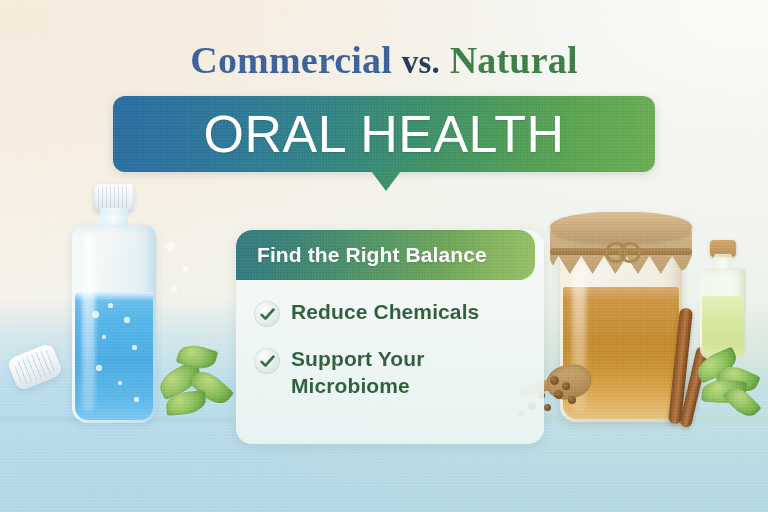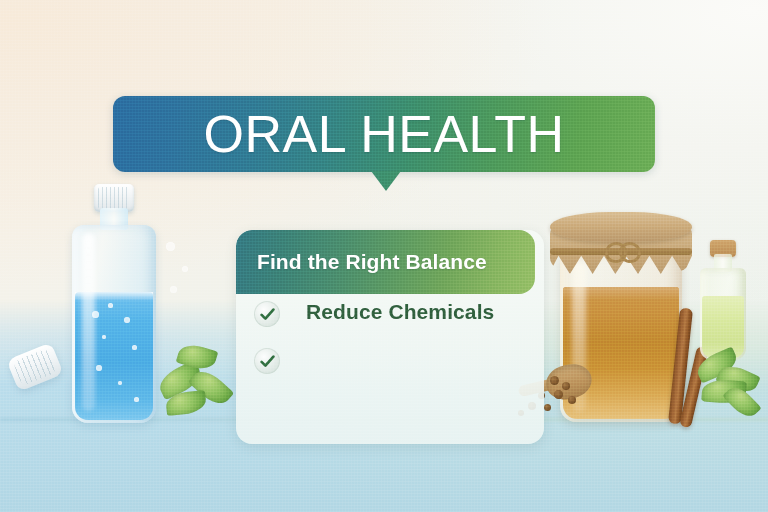--- a/index.html
+++ b/index.html
@@ -81,36 +81,36 @@
 
   
   .card{
     position:absolute;left:236px;top:230px;width:308px;height:214px;
     border-radius:16px;
     background:linear-gradient(180deg, rgba(246,250,246,.95) 0%, rgba(240,247,244,.92) 60%, rgba(236,245,243,.9) 100%);
     box-shadow:0 3px 12px rgba(60,90,90,.13);
     overflow:hidden;
   }
   .card-header{
-    position:absolute;left:0;top:0;width:299px;height:64px;
+    position:absolute;left:0;top:0;width:299px;height:50px;
     border-radius:16px 16px 16px 0;
     background:linear-gradient(100deg,
       #33757e 0%, #3a7d73 16%, #47886a 34%, #58955f 52%, #6ca257 70%, #82b25d 86%, #92bd63 100%);
     display:flex;align-items:center;
   }
   .card-header-text{
     color:#ffffff;font-weight:700;font-size:21px;letter-spacing:.1px;
     padding-left:21px;white-space:nowrap;
     text-shadow:0 1px 2px rgba(20,60,50,.2);
   }
   .bullets{
     position:absolute;left:0;top:58px;right:0;padding:10px 16px 0 18px;
   }
   .bullet{
-    display:flex;align-items:flex-start;gap:26px;margin-bottom:18px;
+    display:flex;align-items:flex-start;gap:11px;margin-bottom:18px;
   }
   .check-circle{
     flex:0 0 auto;width:26px;height:26px;border-radius:50%;
     background:radial-gradient(circle at 38% 34%, rgba(255,255,255,.85), rgba(212,224,218,.72) 70%, rgba(198,214,206,.6) 100%);
     display:flex;align-items:center;justify-content:center;
     margin-top:3px;
     box-shadow:inset 0 0 0 1px rgba(190,208,198,.5);
   }
   .check-circle svg{display:block;}
   .bullet-label{
@@ -332,20 +332,25 @@
     <div class="seed" style="left:40px;top:180px;width:9px;height:9px;"></div>
     <div class="seed" style="left:52px;top:186px;width:8px;height:8px;"></div>
     <div class="seed" style="left:44px;top:194px;width:9px;height:9px;"></div>
     <div class="seed" style="left:28px;top:196px;width:7px;height:7px;"></div>
     <div class="seed" style="left:18px;top:206px;width:8px;height:8px;"></div>
     <div class="seed" style="left:34px;top:208px;width:7px;height:7px;"></div>
     <div class="seed" style="left:58px;top:200px;width:8px;height:8px;"></div>
     <div class="seed" style="left:8px;top:214px;width:6px;height:6px;"></div>
   </div>
 
+  <div class="headline">
+    <span class="hl-commercial">Commercial</span>
+    <span class="hl-vs">vs.</span>
+    <span class="hl-natural">Natural</span>
+  </div>
 
   <div class="banner">
     <div class="banner-text">ORAL HEALTH</div>
   </div>
   <div class="banner-tail"></div>
 
   <div class="card">
     <div class="card-header">
       <div class="card-header-text">Find the Right Balance</div>
     </div>
@@ -357,18 +362,19 @@
           </svg>
         </span>
         <span class="bullet-label">Reduce Chemicals</span>
       </div>
       <div class="bullet">
         <span class="check-circle">
           <svg width="17" height="17" viewBox="0 0 17 17" aria-hidden="true">
             <path d="M2.6 8.9 L6.4 12.6 L14.4 3.6" fill="none" stroke="#2f6b3e" stroke-width="2.7" stroke-linecap="round" stroke-linejoin="round"></path>
           </svg>
         </span>
+        <span class="bullet-label">Support Your Microbiome</span>
       </div>
     </div>
   </div>
 
   <div class="grain"></div>
 </div>
 
 </body></html>

